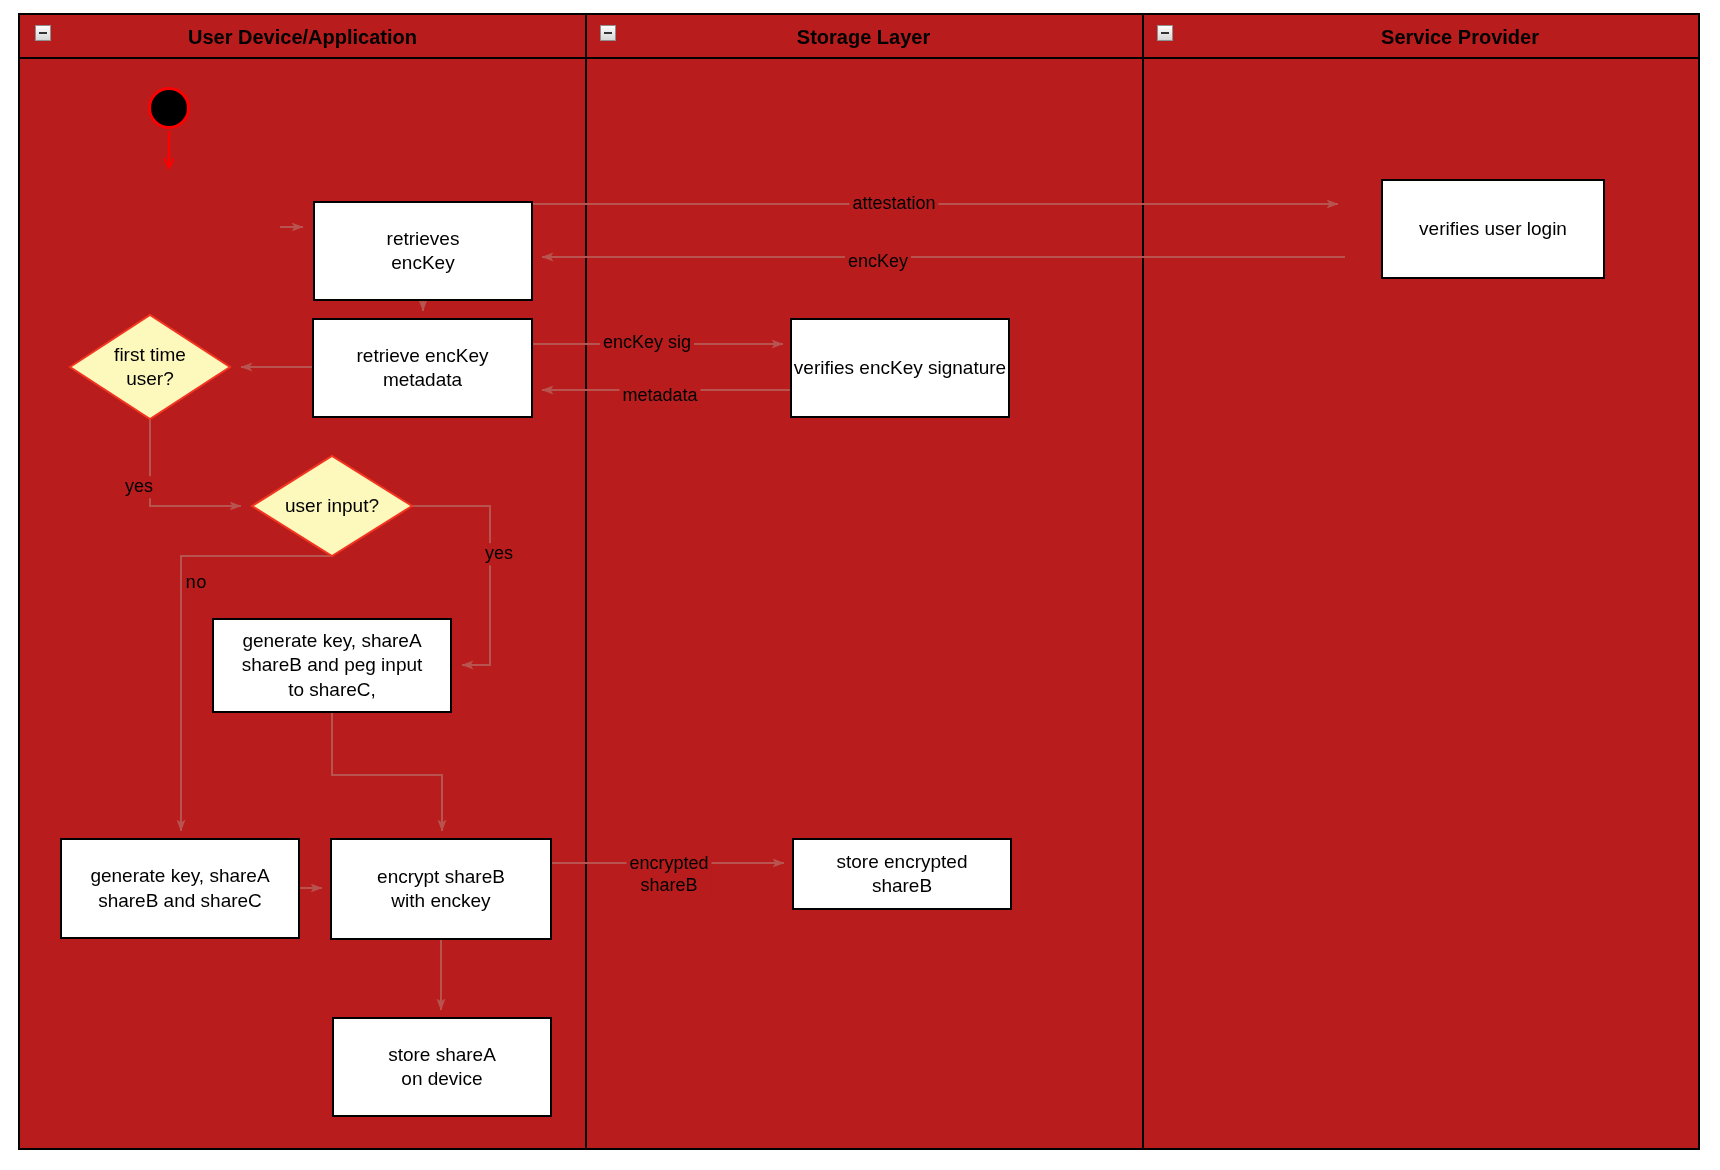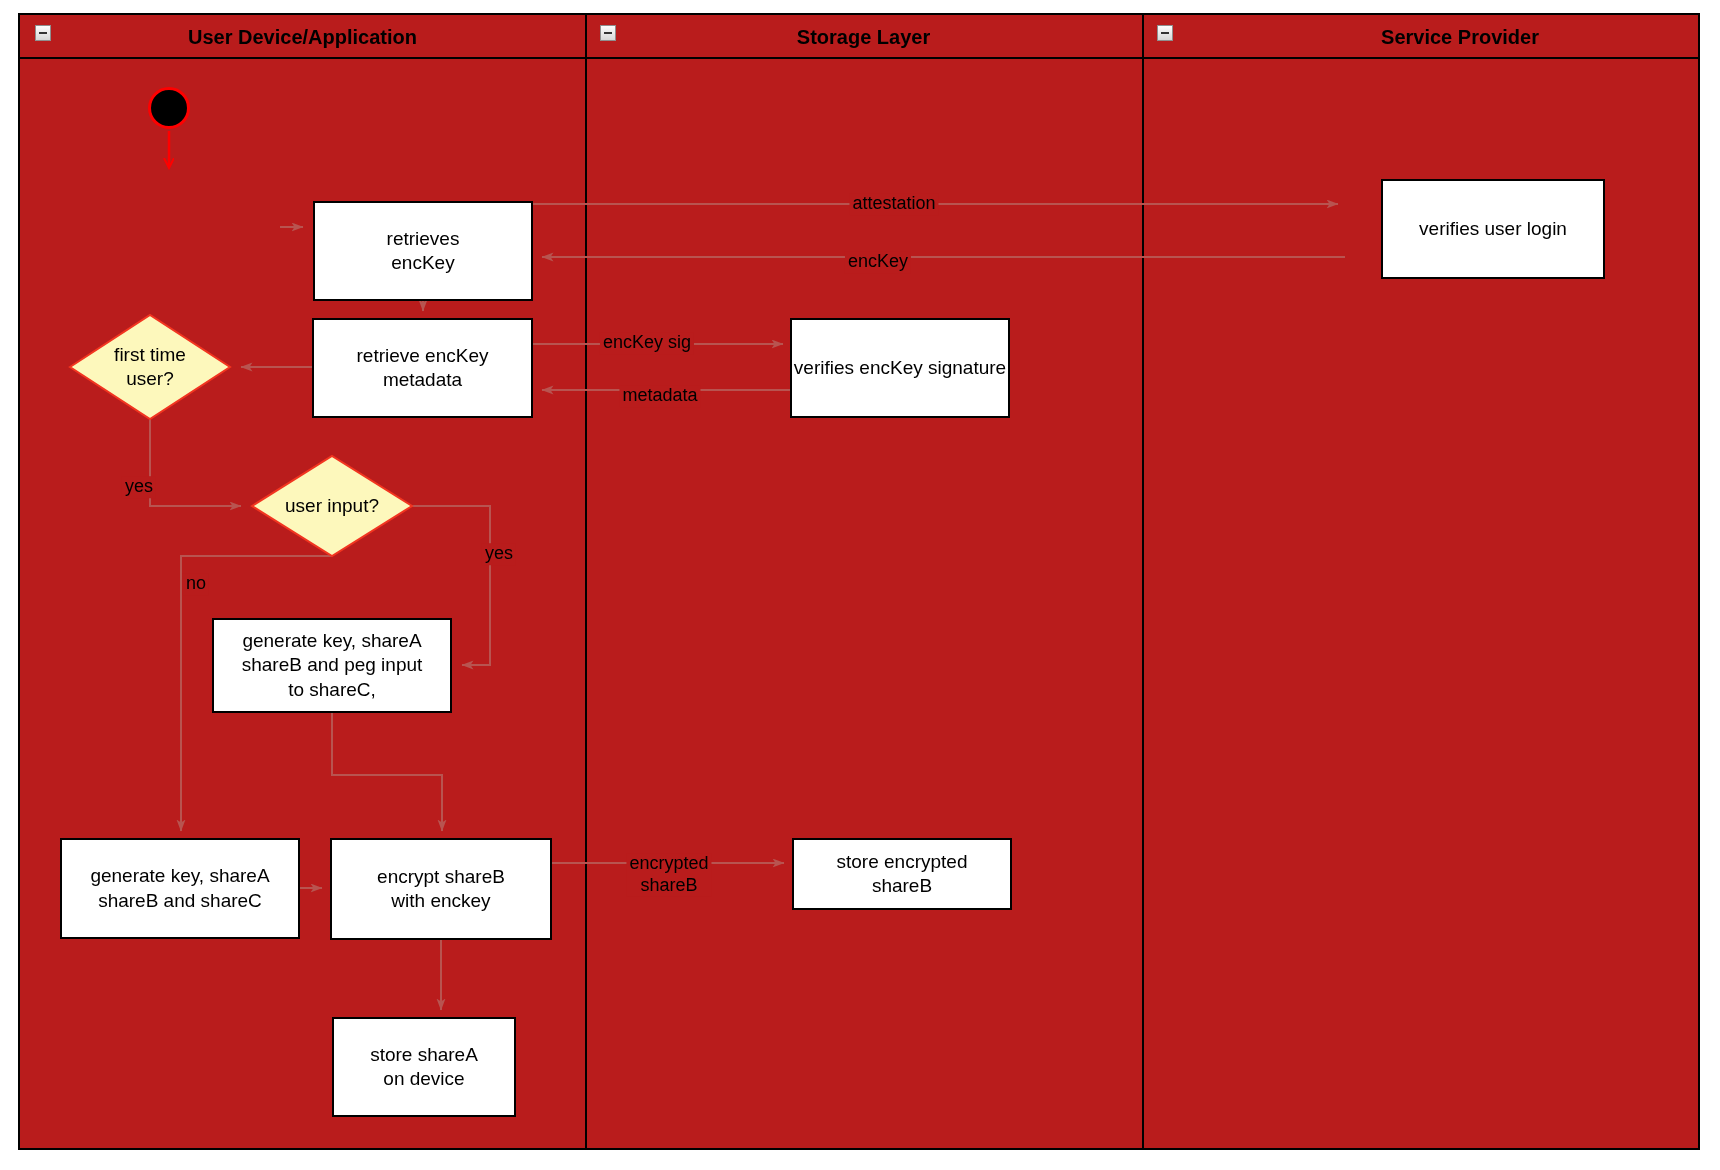--- a/index.html
+++ b/index.html
@@ -102,30 +102,30 @@
   <div class="node" style="left:790px;top:318px;width:220px;height:100px;">verifies encKey signature</div>
   <div class="node" style="left:212px;top:618px;width:240px;height:95px;">generate key, shareA
 shareB and peg input
 to shareC,</div>
   <div class="node" style="left:60px;top:838px;width:240px;height:101px;">generate key, shareA
 shareB and shareC</div>
   <div class="node" style="left:330px;top:838px;width:222px;height:102px;">encrypt shareB
 with enckey</div>
   <div class="node" style="left:792px;top:838px;width:220px;height:72px;">store encrypted
 shareB</div>
-  <div class="node" style="left:332px;top:1017px;width:184px;height:100px;">store shareA
+  <div class="node" style="left:332px;top:1017px;width:220px;height:100px;">store shareA
 on device</div>
 
   <div class="diamond-text" style="left:150px;top:367px;">first time
 user?</div>
   <div class="diamond-text" style="left:332px;top:506px;">user input?</div>
 
   <div class="elabel" style="left:894px;top:204px;">attestation</div>
   <div class="elabel" style="left:878px;top:262px;">encKey</div>
   <div class="elabel" style="left:647px;top:343px;">encKey sig</div>
   <div class="elabel" style="left:660px;top:396px;">metadata</div>
   <div class="elabel" style="left:139px;top:487px;">yes</div>
-  <div class="elabel" style="left:196px;top:584px;">no</div>
+  <div class="elabel" style="left:196px;top:584px;font-family:Liberation Mono, monospace;">no</div>
   <div class="elabel" style="left:499px;top:554px;">yes</div>
   <div class="elabel" style="left:669px;top:875px;">encrypted
 shareB</div>
 
 </div>
 
 </body></html>

